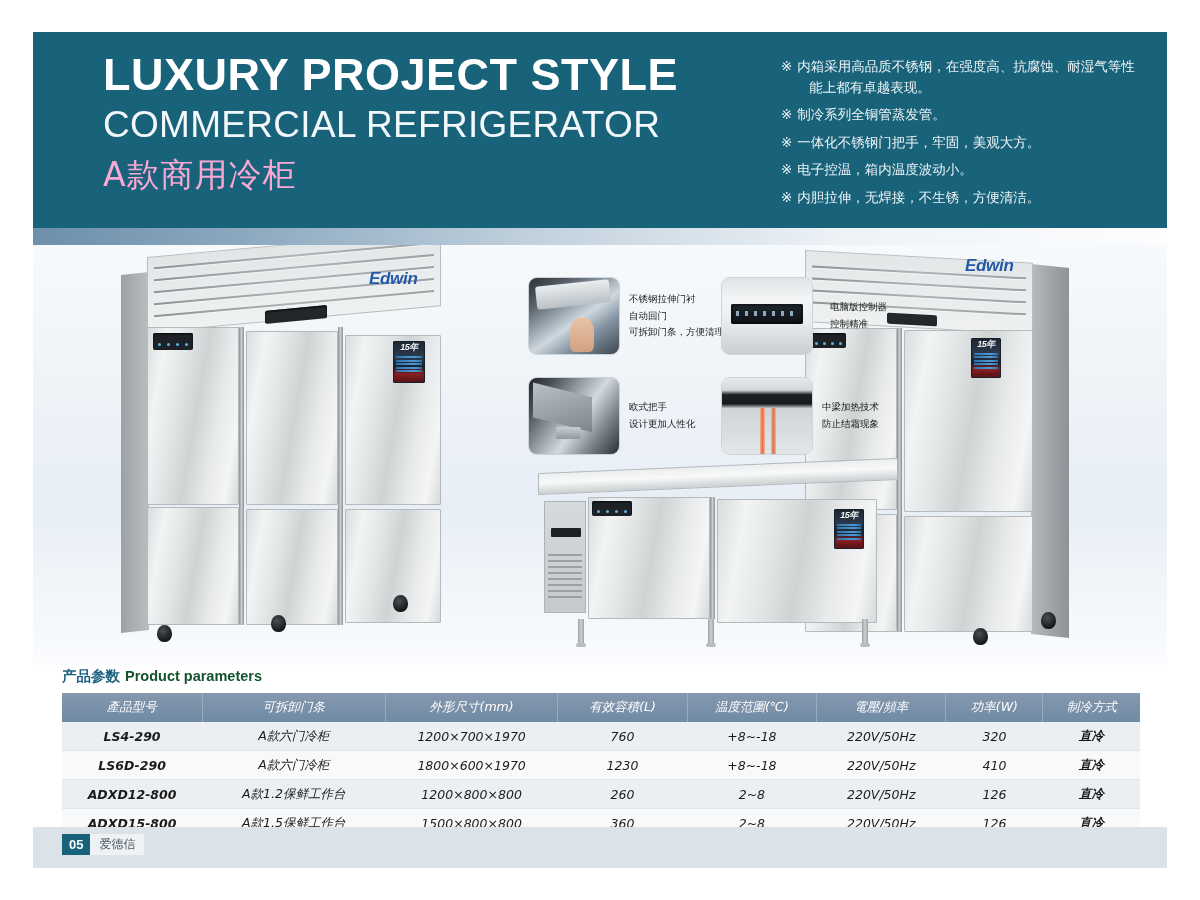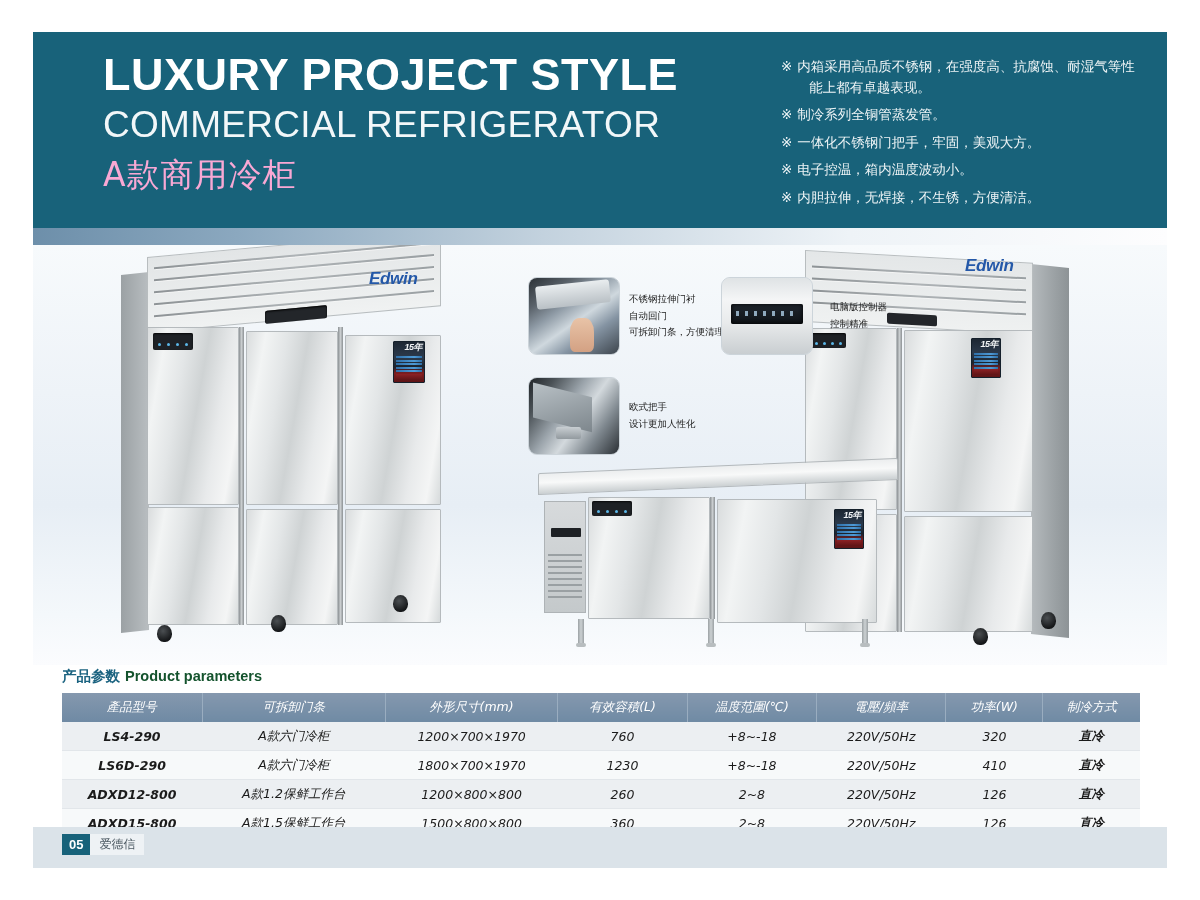--- a/index.html
+++ b/index.html
@@ -206,21 +206,21 @@
     border: 1px solid #15202b;
     border-radius: 1px;
     overflow: hidden;
   }
   .sticker15 .num15 {
     position: absolute; left: 2px; top: 1px; right: 2px;
     height: 34%;
     color: #f2f4f6;
     font-size: 9px; font-weight: bold; font-style: italic;
     line-height: 1;
-    text-align: right;
+    text-align: center;
     letter-spacing: -0.5px;
   }
   .sticker15 .rows { position: absolute; left: 2px; right: 2px; top: 36%; height: 42%; }
   .sticker15 .rows i {
     display: block; height: 2px; margin-bottom: 1.5px;
     background: linear-gradient(to right, #2f6fa8, #4e9ad6 70%, #2f6fa8);
   }
   .sticker15 .redbar {
     position: absolute; left: 2px; right: 2px; bottom: 2px; height: 16%;
     background: linear-gradient(to bottom, #8d2124, #5e1416);
@@ -728,20 +728,32 @@
       <div class="callout" style="left:0; top:100px;">
         <div class="callout-thumb">
           <div class="art-handle"></div>
         </div>
         <div class="callout-text">
           <span>欧式把手</span>
           <span>设计更加人性化</span>
         </div>
       </div>
 
+      <div class="callout" style="left:193px; top:100px;">
+        <div class="callout-thumb">
+          <div class="art-heat">
+            <span class="pipe" style="left:42%;"></span>
+            <span class="pipe" style="left:54%;"></span>
+          </div>
+        </div>
+        <div class="callout-text">
+          <span>中梁加热技术</span>
+          <span>防止结霜现象</span>
+        </div>
+      </div>
 
     </div>
   </div>
 
   <div id="params-section">
     <div id="params-heading">
       <span>产品参数</span><span class="en">Product parameters</span>
     </div>
 
     <table id="params">
@@ -774,21 +786,21 @@
           <td>1200×700×1970</td>
           <td>760</td>
           <td>+8~-18</td>
           <td>220V/50Hz</td>
           <td>320</td>
           <td class="cool">直冷</td>
         </tr>
         <tr>
           <td class="model">LS6D-290</td>
           <td>A款六门冷柜</td>
-          <td>1800×700×1970</td>
+          <td>1800×600×1970</td>
           <td>1230</td>
           <td>+8~-18</td>
           <td>220V/50Hz</td>
           <td>410</td>
           <td class="cool">直冷</td>
         </tr>
         <tr>
           <td class="model">ADXD12-800</td>
           <td>A款1.2保鲜工作台</td>
           <td>1200×800×800</td>

